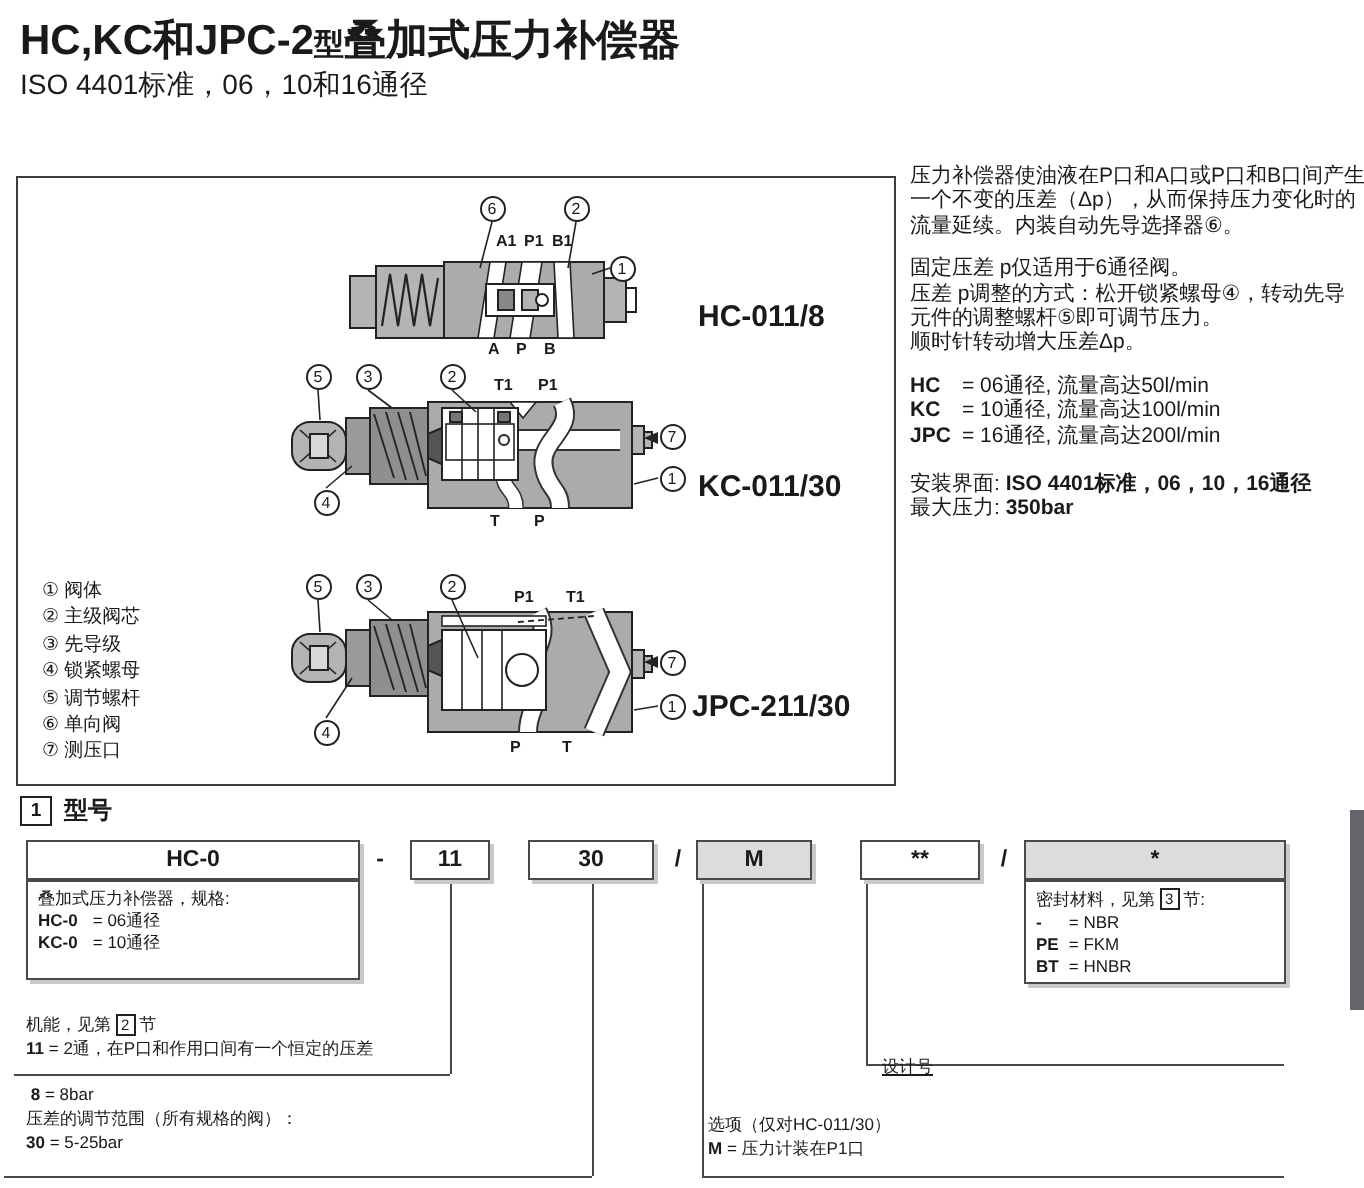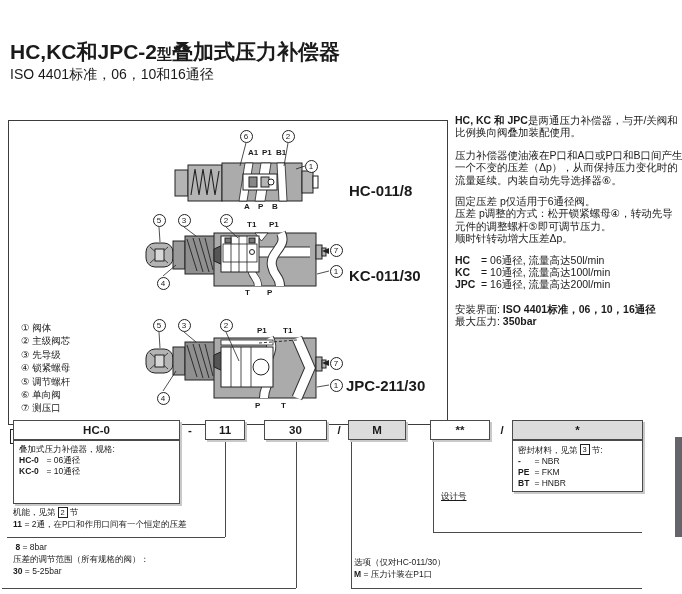--- a/index.html
+++ b/index.html
@@ -1,18 +1,18 @@
 <!DOCTYPE html>
 <html><head>
 <meta charset="utf-8">
 <style>
   html,body{margin:0;padding:0;}
   body{width:682px;height:594px;position:relative;background:#fff;overflow:hidden;
        font-family:"Liberation Sans","DejaVu Sans",sans-serif;color:#1a1a1a;}
-  .abs{position:absolute;margin-top:32px;}
+  .abs{position:absolute;}
   .b{font-weight:bold;}
   
   .title{left:10px;top:6px;font-weight:bold;font-size:21px;white-space:nowrap;}
   .title .small{font-size:15px;}
   .subtitle{left:10px;top:34px;font-size:14px;white-space:nowrap;}
   
   .diagbox{left:8px;top:88px;width:438px;height:303px;border:1px solid #3c3c3c;}
   .diagbox svg{position:absolute;left:0;top:0;}
   .co{position:absolute;width:13px;height:13px;box-sizing:border-box;border:1px solid #222;border-radius:50%;
       background:#fff;font-size:8px;line-height:11px;text-align:center;z-index:3;}
@@ -184,21 +184,20 @@
     <div><span>②</span> <span>主级阀芯</span></div>
     <div><span>③</span> <span>先导级</span></div>
     <div><span>④</span> <span>锁紧螺母</span></div>
     <div><span>⑤</span> <span>调节螺杆</span></div>
     <div><span>⑥</span> <span>单向阀</span></div>
     <div><span>⑦</span> <span>测压口</span></div>
   </div>
 </div>
 
 <div class="abs rcol">
-  <div class="blk"><span class="b">HC, KC 和 JPC</span><span>是两通压力补偿器，与开/关阀和比例换向阀叠加装配使用。</span></div>
   <div class="blk" style="margin-bottom:9px;">压力补偿器使油液在P口和A口或P口和B口间产生一个不变的压差（Δp），从而保持压力变化时的流量延续。内装自动先导选择器⑥。</div>
   <div class="blk" style="margin-bottom:9px;">
     <div>固定压差 p仅适用于6通径阀。</div>
     <div>压差 p调整的方式：松开锁紧螺母④，转动先导元件的调整螺杆⑤即可调节压力。</div>
     <div>顺时针转动增大压差Δp。</div>
   </div>
   <div class="blk" style="margin-bottom:12px;">
     <div><span class="codecol">HC</span><span>= 06通径, 流量高达50l/min</span></div>
     <div><span class="codecol">KC</span><span>= 10通径, 流量高达100l/min</span></div>
     <div><span class="codecol">JPC</span><span>= 16通径, 流量高达200l/min</span></div>
@@ -214,21 +213,21 @@
 <div class="obox" style="left:13px;width:167px;">HC-0</div>
 <div class="osep" style="left:184px;">-</div>
 <div class="obox" style="left:205px;width:40px;">11</div>
 <div class="obox" style="left:264px;width:63px;">30</div>
 <div class="osep" style="left:333px;">/</div>
 <div class="obox gray" style="left:348px;width:58px;">M</div>
 <div class="obox" style="left:430px;width:60px;">**</div>
 <div class="osep" style="left:496px;">/</div>
 <div class="obox gray" style="left:512px;width:131px;">*</div>
 
-<div class="notebox" style="left:13px;top:440px;width:167px;height:64px;">
+<div class="notebox" style="left:13px;top:440px;width:167px;height:50px;">
   <div>叠加式压力补偿器，规格:</div>
   <div class="eqrow"><span class="ec" style="min-width:25px;">HC-0</span> <span>= 06通径</span></div>
   <div class="eqrow"><span class="ec" style="min-width:25px;">KC-0</span> <span>= 10通径</span></div>
 </div>
 
 <div class="notebox" style="left:512px;top:440px;width:131px;height:52px;">
   <div><span>密封材料，见第</span><span class="sbox">3</span><span>节:</span></div>
   <div class="eqrow"><span class="ec">-</span> <span>= NBR</span></div>
   <div class="eqrow"><span class="ec">PE</span> <span>= FKM</span></div>
   <div class="eqrow"><span class="ec">BT</span> <span>= HNBR</span></div>
@@ -247,20 +246,20 @@
   <div><span>机能，见第</span><span class="sbox">2</span><span>节</span></div>
   <div><span class="b">11</span> <span>= 2通，在P口和作用口间有一个恒定的压差</span></div>
 </div>
 
 <div class="notetext" style="left:13px;top:541px;">
   <div>&nbsp;<span class="b">8</span> <span>= 8bar</span></div>
   <div>压差的调节范围（所有规格的阀）：</div>
   <div><span class="b">30</span> <span>= 5-25bar</span></div>
 </div>
 
-<div class="notetext" style="left:441px;top:490px;text-decoration:underline;">设计号</div>
+<div class="notetext" style="left:441px;top:527px;text-decoration:underline;">设计号</div>
 
 <div class="notetext" style="left:354px;top:556px;">
   <div>选项（仅对HC-011/30）</div>
   <div><span class="b">M</span> <span>= 压力计装在P1口</span></div>
 </div>
 
 <div class="abs pagetab"></div>
 
 </body></html>

